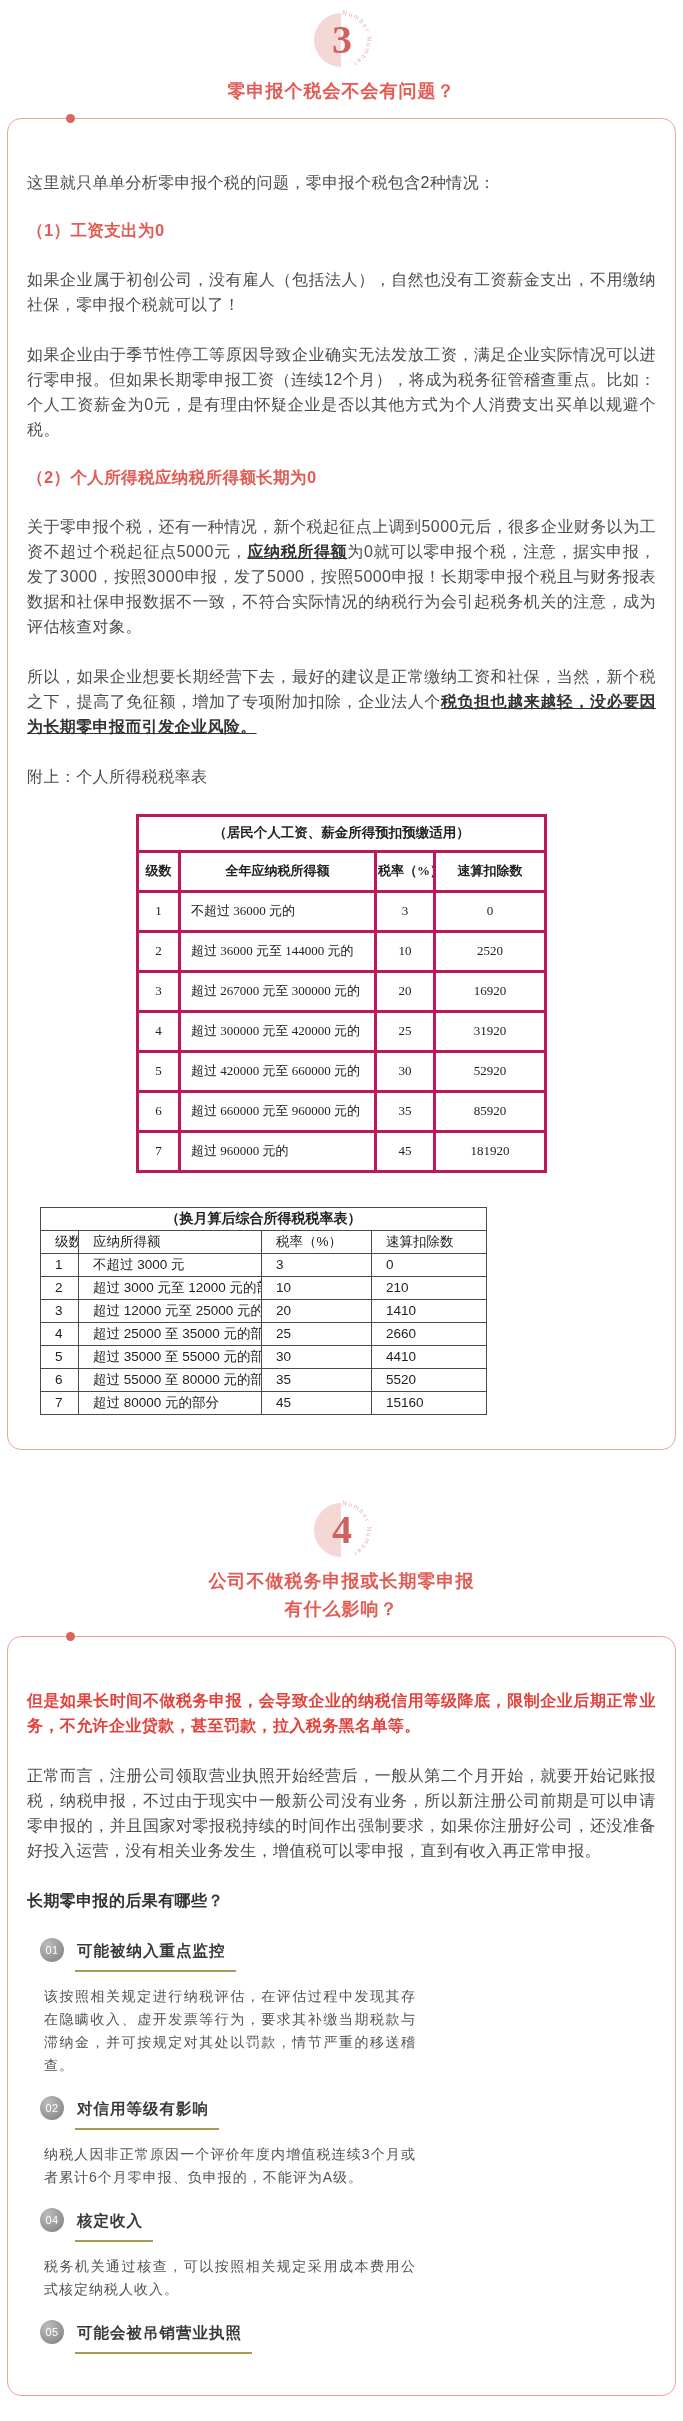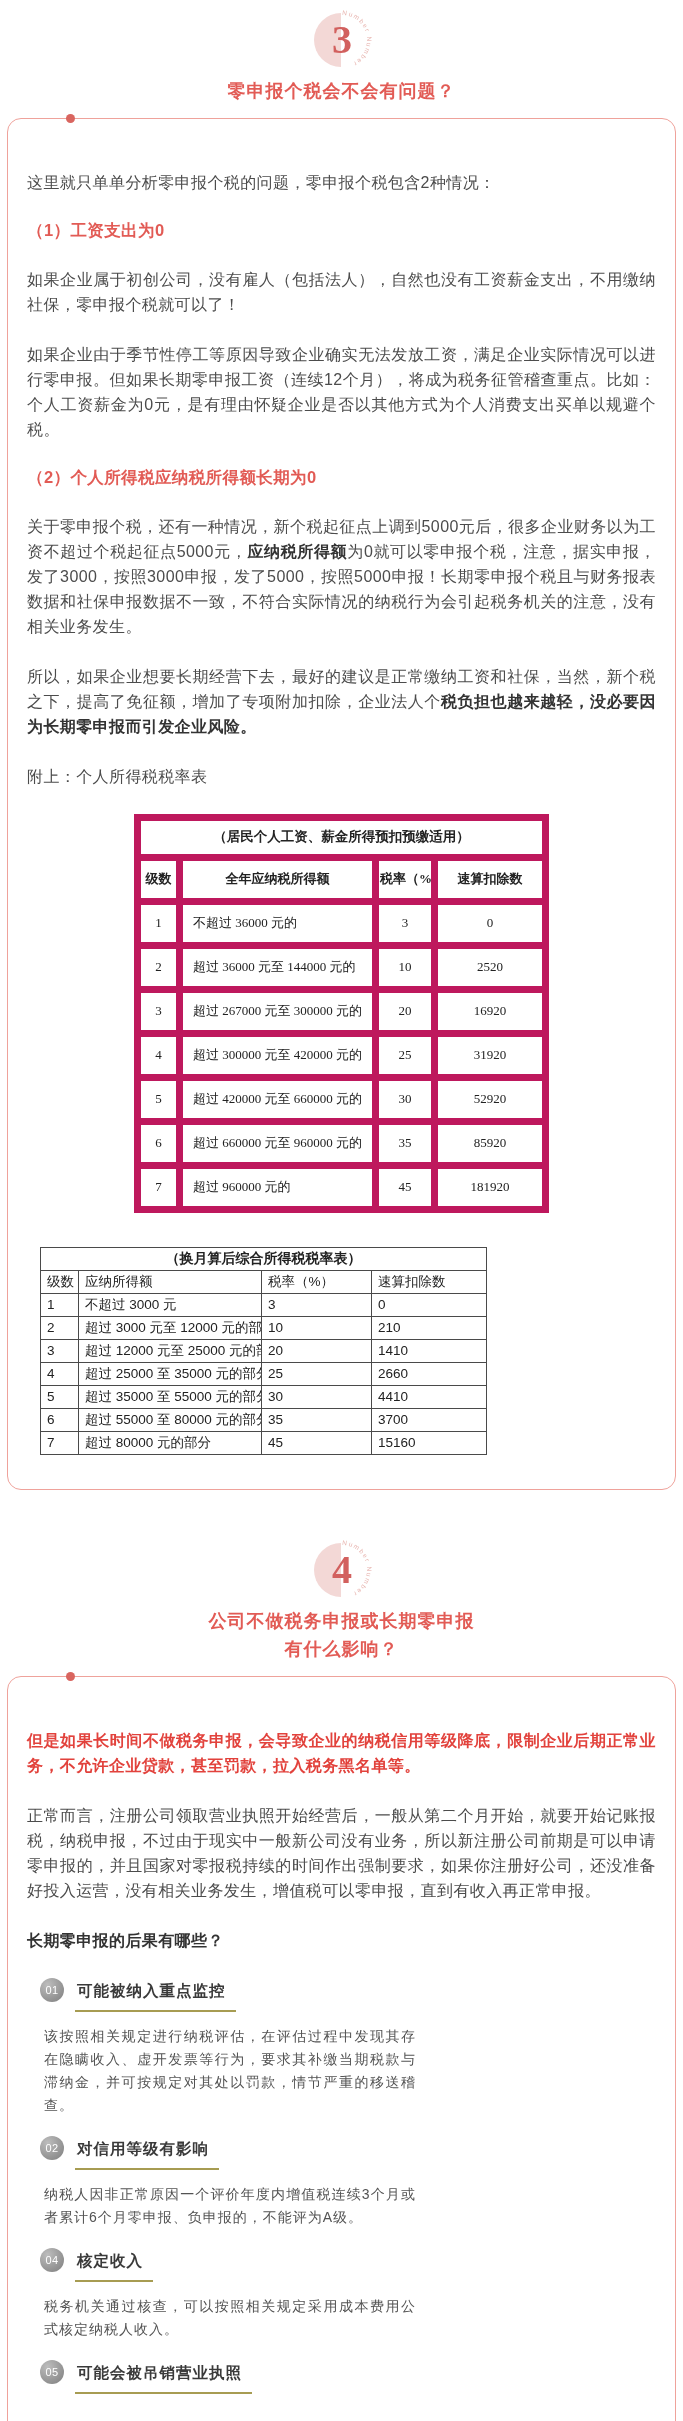--- a/index.html
+++ b/index.html
@@ -34,37 +34,37 @@
     font-size:16px;line-height:25px;margin:17px 0 25px;
     text-align:justify;letter-spacing:0.4px;
   }
   .para:last-child{margin-bottom:0;}
   .red-head{
     color:#e25b55;font-weight:bold;font-size:16.5px;
     margin:0 0 25px;letter-spacing:0.4px;
   }
   .red-para{color:#e2423c;font-weight:bold;}
   .bold-dark{color:#333;font-weight:bold;}
-  b.inline-bold{color:#333;}
+  b.inline-bold{color:#333;text-decoration:underline;}
   
   .t1{
     border-collapse:collapse;margin:6px auto 34px;
     font-family:"Liberation Serif","DejaVu Serif",serif;
     color:#222;width:408px;table-layout:fixed;
   }
-  .t1 td{border:7px solid #be185d;text-align:center;font-size:13px;height:35px;overflow:hidden;white-space:nowrap;}
+  .t1 td{border:3px solid #be185d;text-align:center;font-size:13px;height:35px;overflow:hidden;white-space:nowrap;}
   .t1 .t-title{font-weight:bold;height:31px;font-size:13.5px;}
   .t1 .t-head{font-weight:bold;}
   .t1 td.left{text-align:left;padding-left:10px;margin-top:32px;}
   .t2{
     border-collapse:collapse;margin:0 0 6px 13px;
     color:#222;width:446px;table-layout:fixed;
     font-size:13.5px;
   }
-  .t2 td{border:1px solid #4a4a4a;text-align:left;padding:1px 6px;height:20px;overflow:hidden;white-space:nowrap;}
+  .t2 td{border:1px solid #4a4a4a;text-align:left;padding:1px 14px;height:20px;overflow:hidden;white-space:nowrap;}
   .t2 .t-title{font-weight:bold;text-align:center;font-size:14px;}
   .t2 .t-head{font-weight:normal;}
   
   .section-gap{height:40px;}
   
   .list-item{margin-left:13px;}
   .item-head{display:flex;align-items:flex-start;margin-bottom:13px;}
   .num-badge{
     flex:0 0 auto;width:24px;height:24px;border-radius:50%;
     background:radial-gradient(circle at 32% 28%,#bdbdbd,#8d8d8d 75%);
@@ -102,21 +102,21 @@
 </div>
 
 <div class="content-box">
   <span class="box-dot"></span>
 
   <p class="para">这里就只单单分析零申报个税的问题，零申报个税包含2种情况：</p>
   <p class="red-head">（1）工资支出为0</p>
   <p class="para">如果企业属于初创公司，没有雇人（包括法人），自然也没有工资薪金支出，不用缴纳社保，零申报个税就可以了！</p>
   <p class="para">如果企业由于季节性停工等原因导致企业确实无法发放工资，满足企业实际情况可以进行零申报。但如果长期零申报工资（连续12个月），将成为税务征管稽查重点。比如：个人工资薪金为0元，是有理由怀疑企业是否以其他方式为个人消费支出买单以规避个税。</p>
   <p class="red-head">（2）个人所得税应纳税所得额长期为0</p>
-  <p class="para"><span>关于零申报个税，还有一种情况，新个税起征点上调到5000元后，很多企业财务以为工资不超过个税起征点5000元，</span><b class="inline-bold">应纳税所得额</b><span>为0就可以零申报个税，注意，据实申报，发了3000，按照3000申报，发了5000，按照5000申报！长期零申报个税且与财务报表数据和社保申报数据不一致，不符合实际情况的纳税行为会引起税务机关的注意，没有相关业务发生。</span></p>
+  <p class="para"><span>关于零申报个税，还有一种情况，新个税起征点上调到5000元后，很多企业财务以为工资不超过个税起征点5000元，</span><b class="inline-bold">应纳税所得额</b><span>为0就可以零申报个税，注意，据实申报，发了3000，按照3000申报，发了5000，按照5000申报！长期零申报个税且与财务报表数据和社保申报数据不一致，不符合实际情况的纳税行为会引起税务机关的注意，成为评估核查对象。</span></p>
   <p class="para"><span>所以，如果企业想要长期经营下去，最好的建议是正常缴纳工资和社保，当然，新个税之下，提高了免征额，增加了专项附加扣除，企业法人个</span><b class="inline-bold">税负担也越来越轻，没必要因为长期零申报而引发企业风险。</b></p>
   <p class="para">附上：个人所得税税率表</p>
 
   <table class="t1">
     <colgroup>
         <col style="width:42px">
         <col style="width:196px">
         <col style="width:59px">
         <col style="width:111px">
       </colgroup>
@@ -219,21 +219,21 @@
       <tr>
         <td>5</td>
         <td>超过 35000 至 55000 元的部分</td>
         <td>30</td>
         <td>4410</td>
       </tr>
       <tr>
         <td>6</td>
         <td>超过 55000 至 80000 元的部分</td>
         <td>35</td>
-        <td>3700</td>
+        <td>5520</td>
       </tr>
       <tr>
         <td>7</td>
         <td>超过 80000 元的部分</td>
         <td>45</td>
         <td>15160</td>
       </tr>
     </tbody>
   </table>
 </div>

